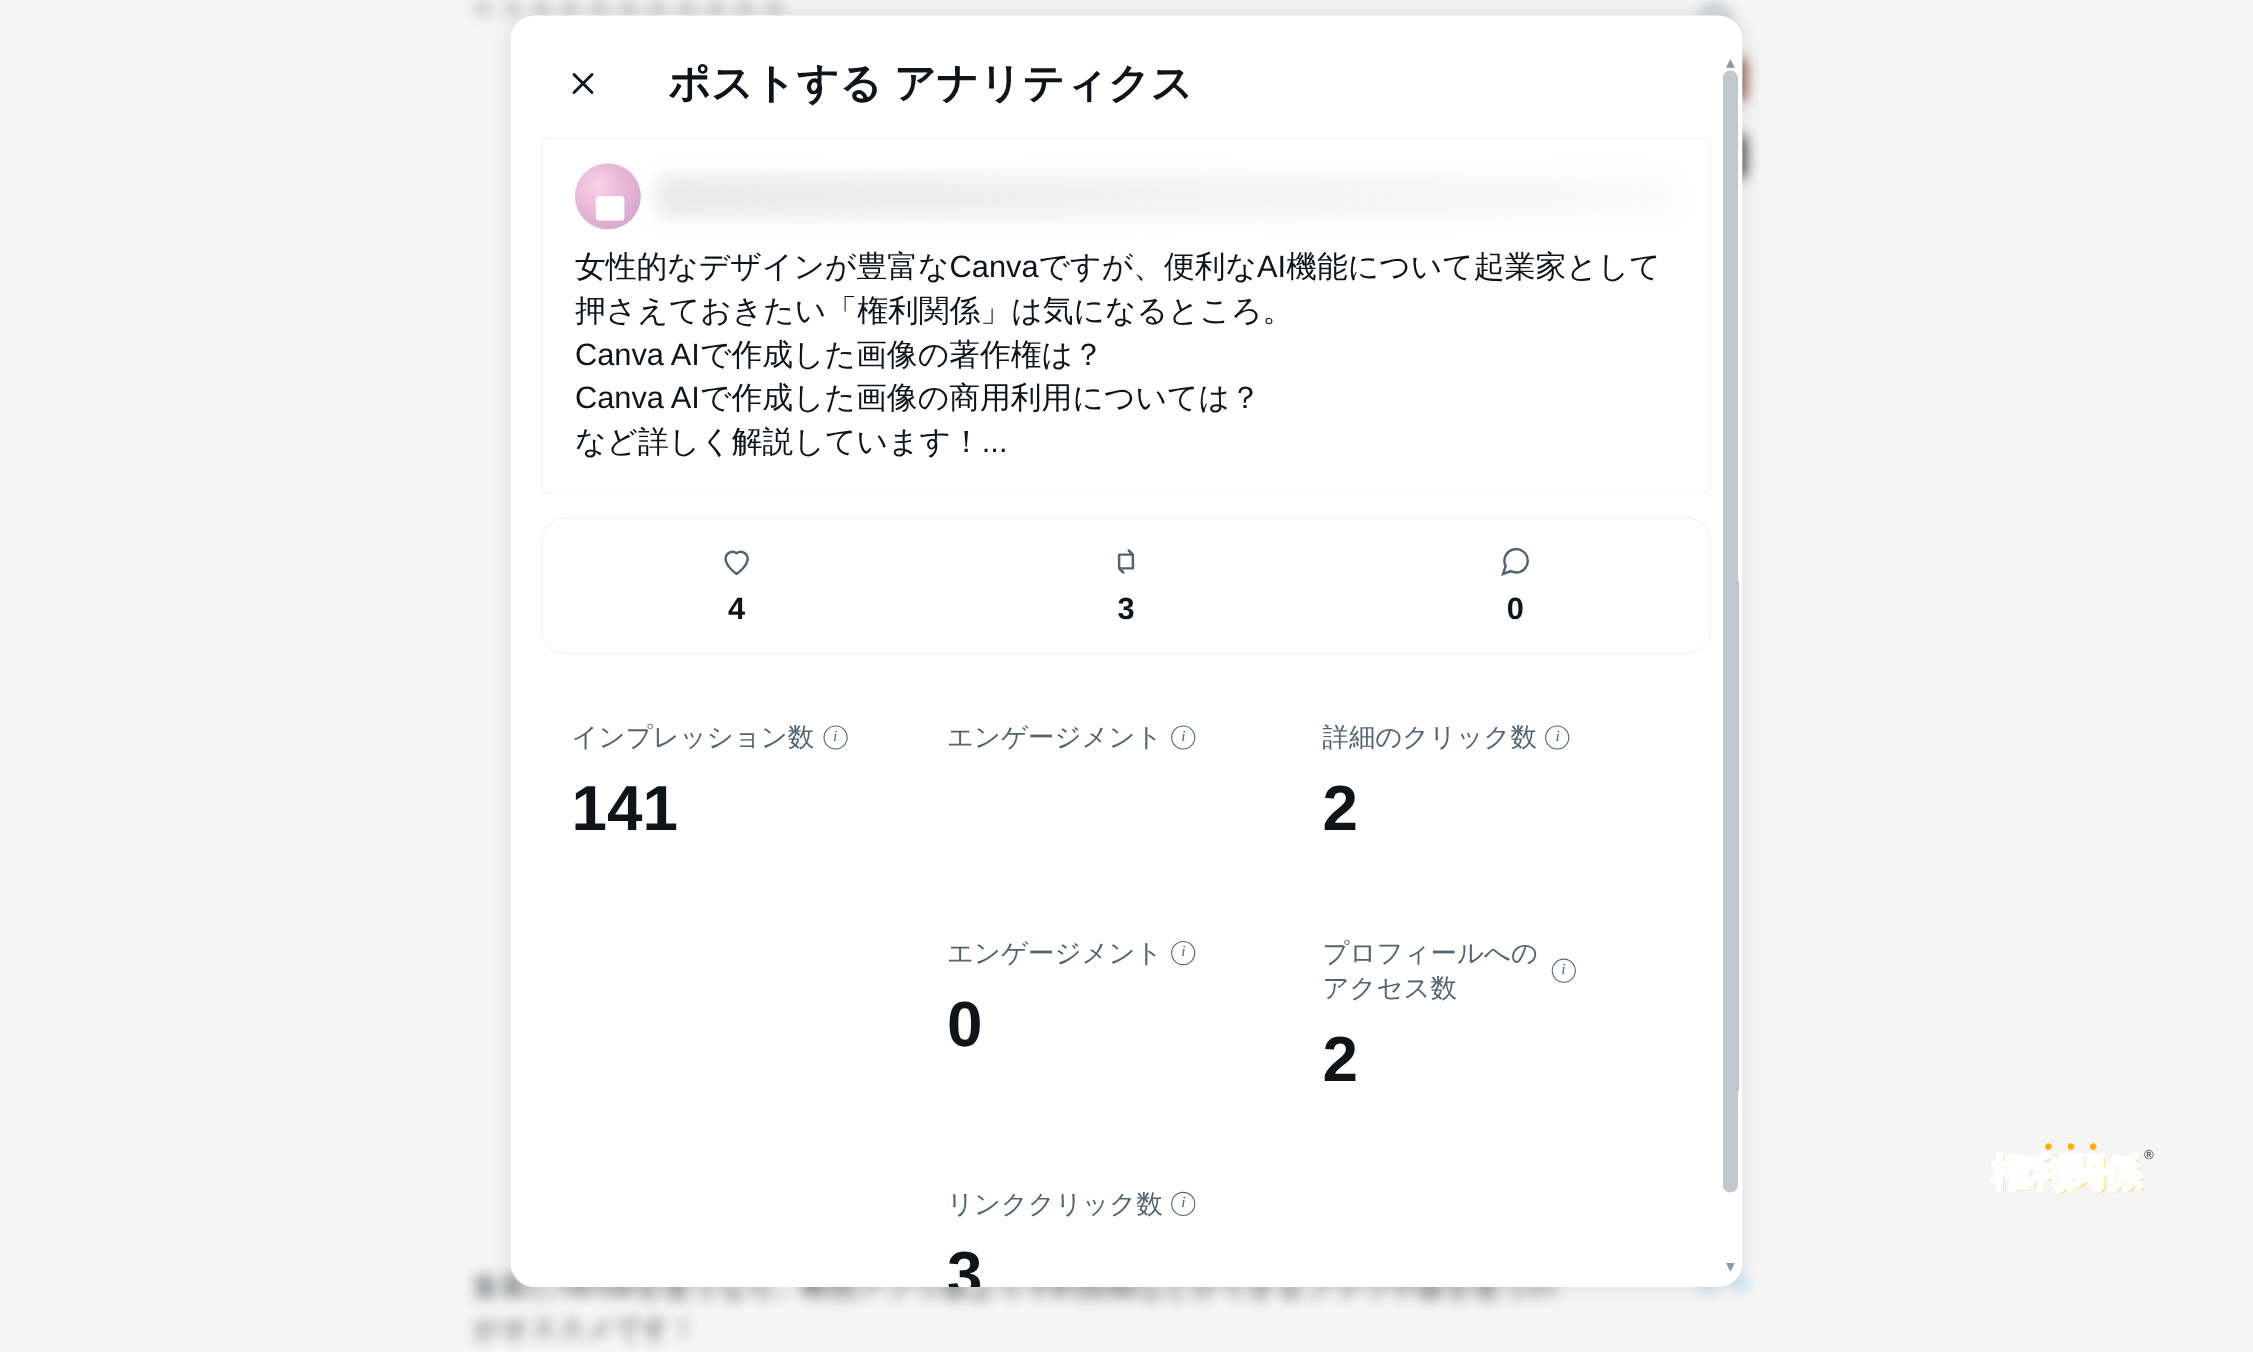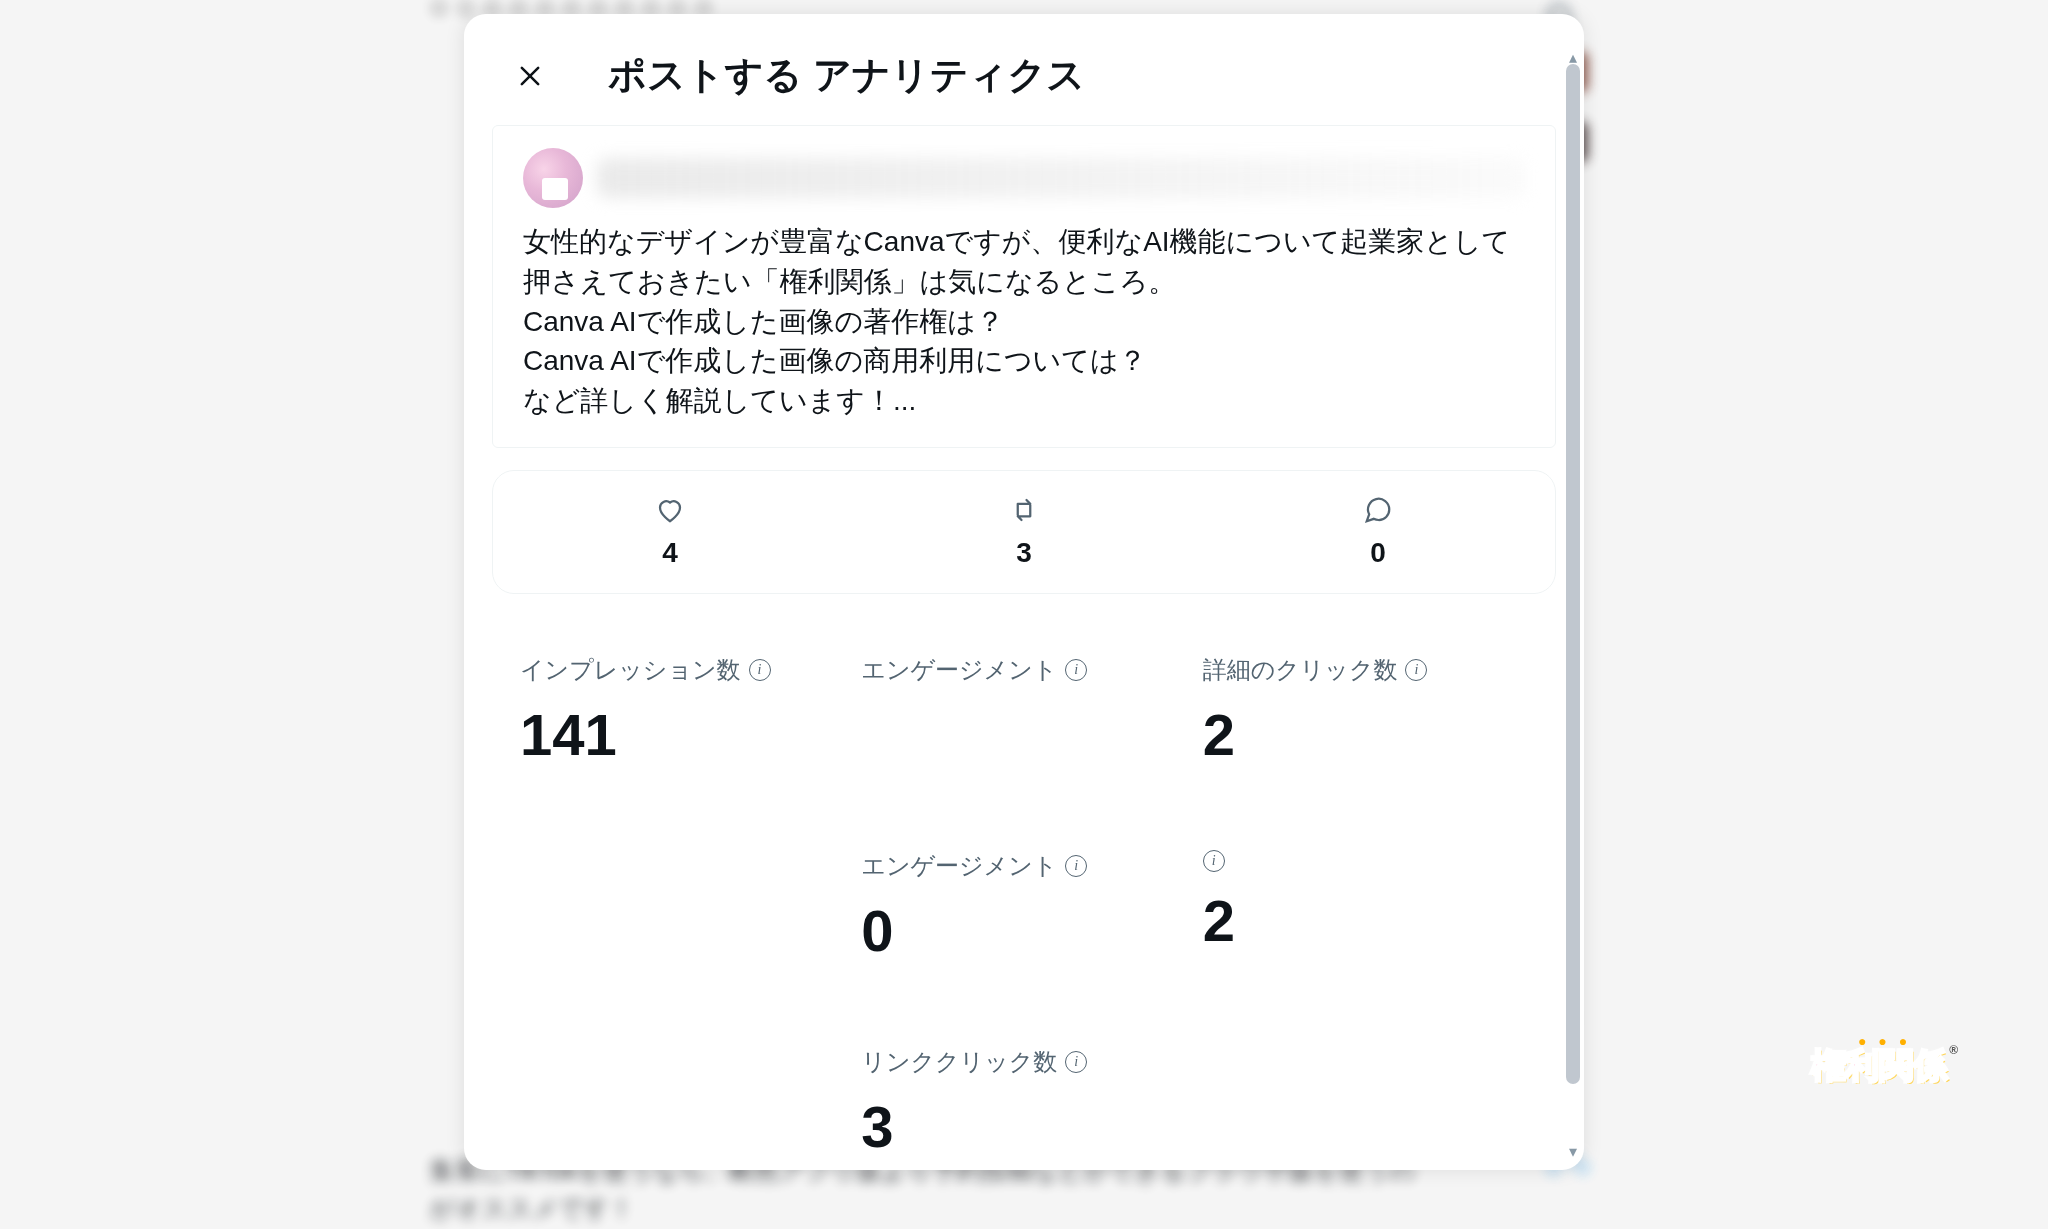--- a/index.html
+++ b/index.html
@@ -349,20 +349,21 @@
         <div class="metric">
           <div class="metric-label-row">
             <span class="metric-label">エンゲージメント</span>
             <span class="info-icon">i</span>
           </div>
           <div class="metric-value">0</div>
         </div>
 
         <div class="metric">
           <div class="metric-label-row">
+            <span class="metric-label" style="max-width:200px;">プロフィールへのアクセス数</span>
             <span class="info-icon">i</span>
           </div>
           <div class="metric-value">2</div>
         </div>
 
         <div class="metric"></div>
 
         <div class="metric">
           <div class="metric-label-row">
             <span class="metric-label">リンククリック数</span>

